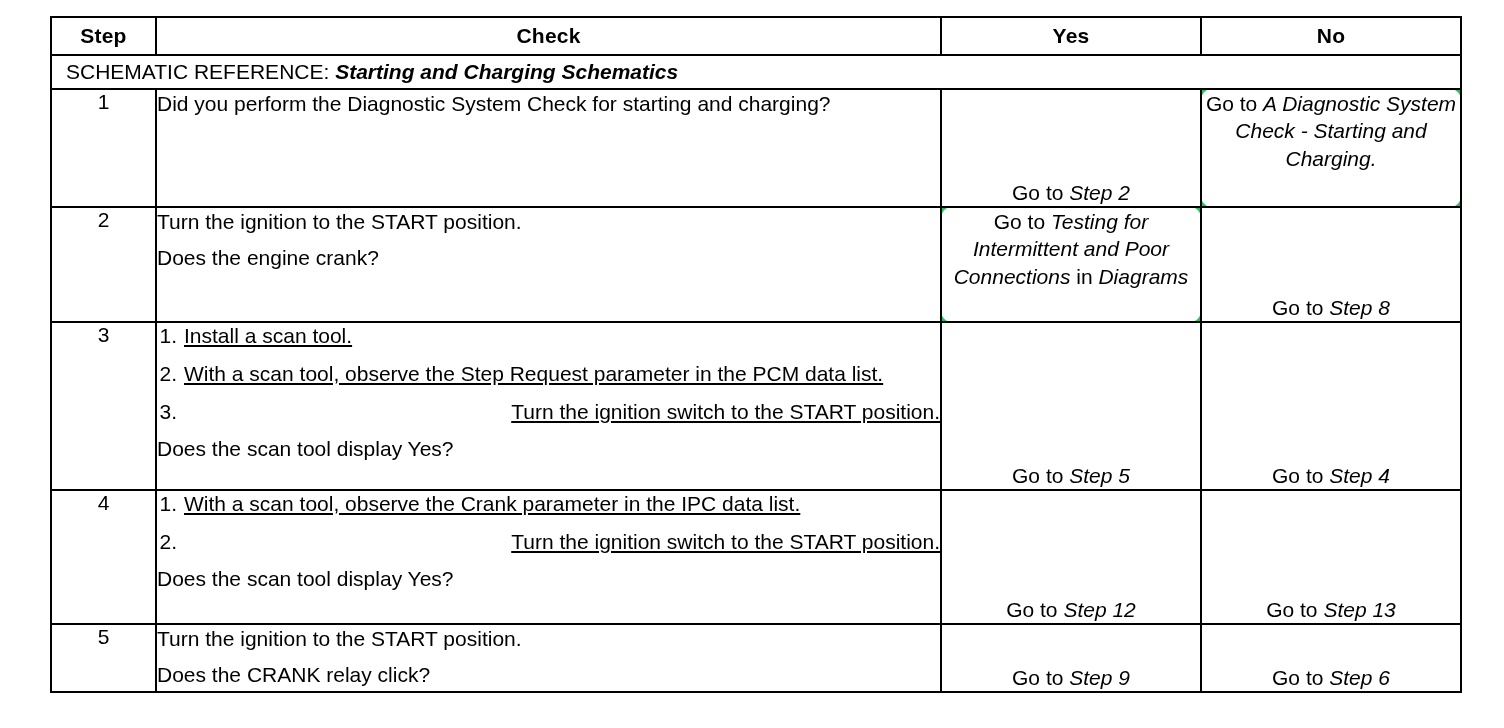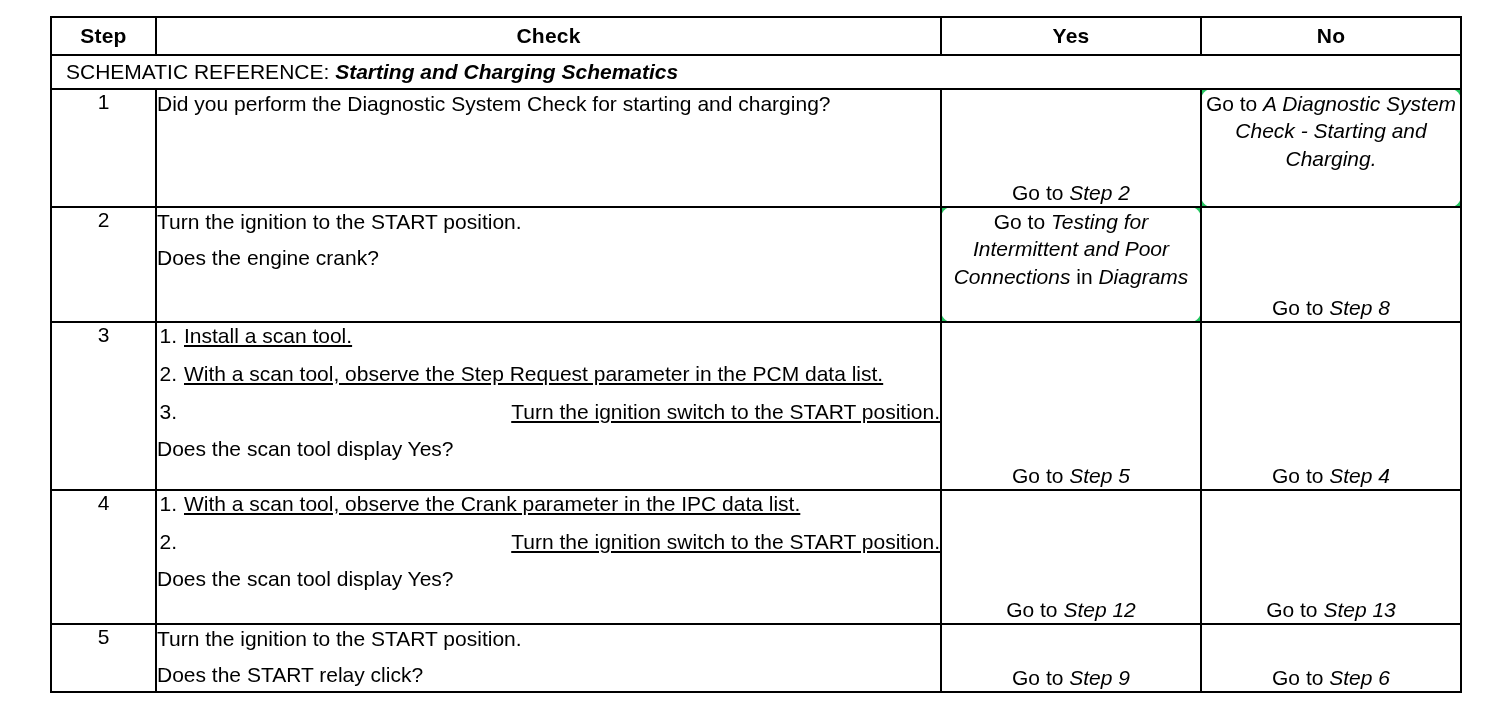--- a/index.html
+++ b/index.html
@@ -222,21 +222,21 @@
         </td>
         <td class="ans-cell bottom">
           <span>Go to </span><span class="ital">Step 13</span>
         </td>
       </tr>
 
       <tr style="height:68px;">
         <td class="step-cell">5</td>
         <td class="action-cell">
           <div class="action-line">Turn the ignition to the START position.</div>
-          <div class="action-line">Does the START relay click?</div>
+          <div class="action-line">Does the CRANK relay click?</div>
         </td>
         <td class="ans-cell bottom">
           <span>Go to </span><span class="ital">Step 9</span>
         </td>
         <td class="ans-cell bottom">
           <span>Go to </span><span class="ital">Step 6</span>
         </td>
       </tr>
     </tbody>
   </table>

